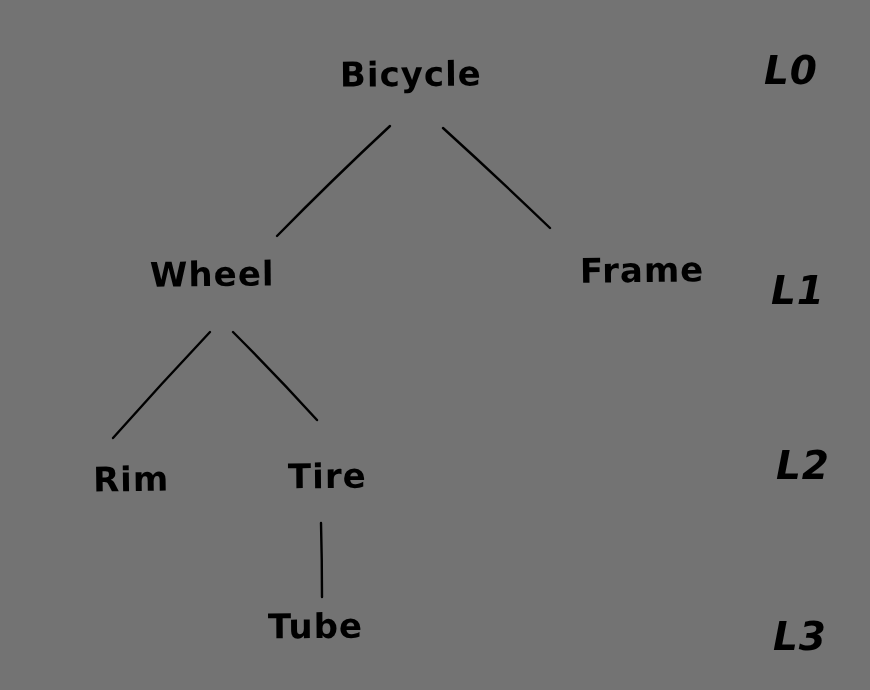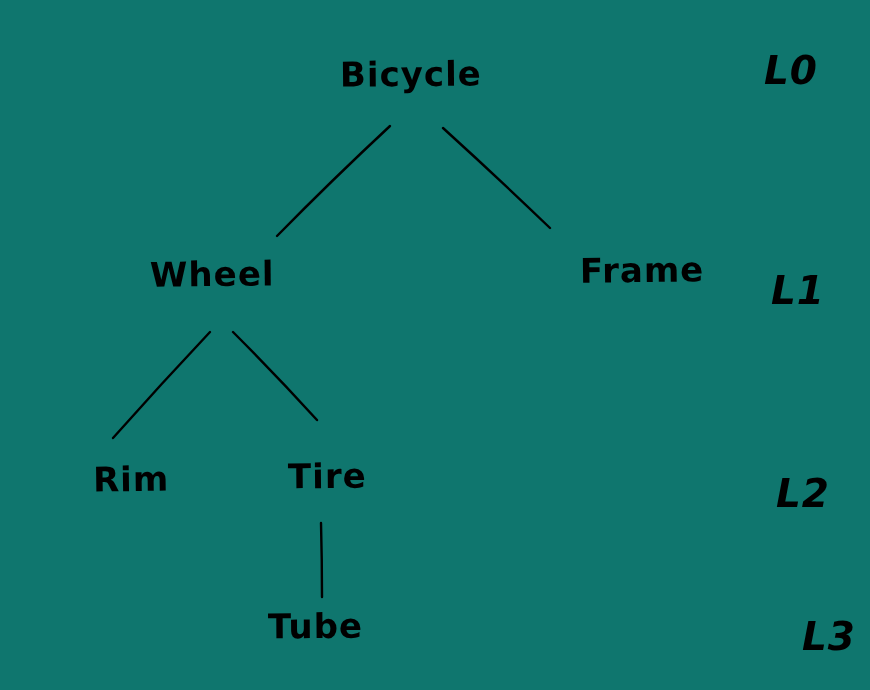--- a/index.html
+++ b/index.html
@@ -4,21 +4,21 @@
 <style>
   html, body {
     margin: 0;
     padding: 0;
     background: #ffffff;
   }
   .canvas {
     position: relative;
     width: 870px;
     height: 690px;
-    background: #0f766e;
+    background: #737373;
     overflow: hidden;
     font-family: "DejaVu Sans", "Liberation Sans", sans-serif;
     color: #000000;
   }
   .edges {
     position: absolute;
     left: 0;
     top: 0;
     width: 870px;
     height: 690px;
@@ -49,22 +49,22 @@
   
   #n-bicycle { left: 340px; top: 56px;  transform: rotate(-0.5deg); }
   #n-wheel   { left: 150px; top: 256px; transform: rotate(-0.6deg); }
   #n-frame   { left: 580px; top: 252px; transform: rotate(-0.6deg); }
   #n-rim     { left: 93px;  top: 461px; transform: rotate(-0.8deg); }
   #n-tire    { left: 288px; top: 458px; transform: rotate(-0.5deg); }
   #n-tube    { left: 268px; top: 608px; transform: rotate(-0.4deg); }
   
   #lvl-0 { left: 764px; top: 50px; }
   #lvl-1 { left: 771px; top: 270px; }
-  #lvl-2 { left: 776px; top: 445px; margin-top: 28px; }
-  #lvl-3 { left: 773px; top: 616px; margin-left: 29px; }
+  #lvl-2 { left: 776px; top: 445px; }
+  #lvl-3 { left: 773px; top: 616px; }
 </style>
 </head>
 <body>
 
 <div class="canvas">
 
   <svg class="edges" viewBox="0 0 870 690" xmlns="http://www.w3.org/2000/svg">
     <path d="M390,126 Q332,180 277,236"></path>
     <path d="M443,128 Q497,177 550,228"></path>
     <path d="M210,332 Q161,384 113,438"></path>

